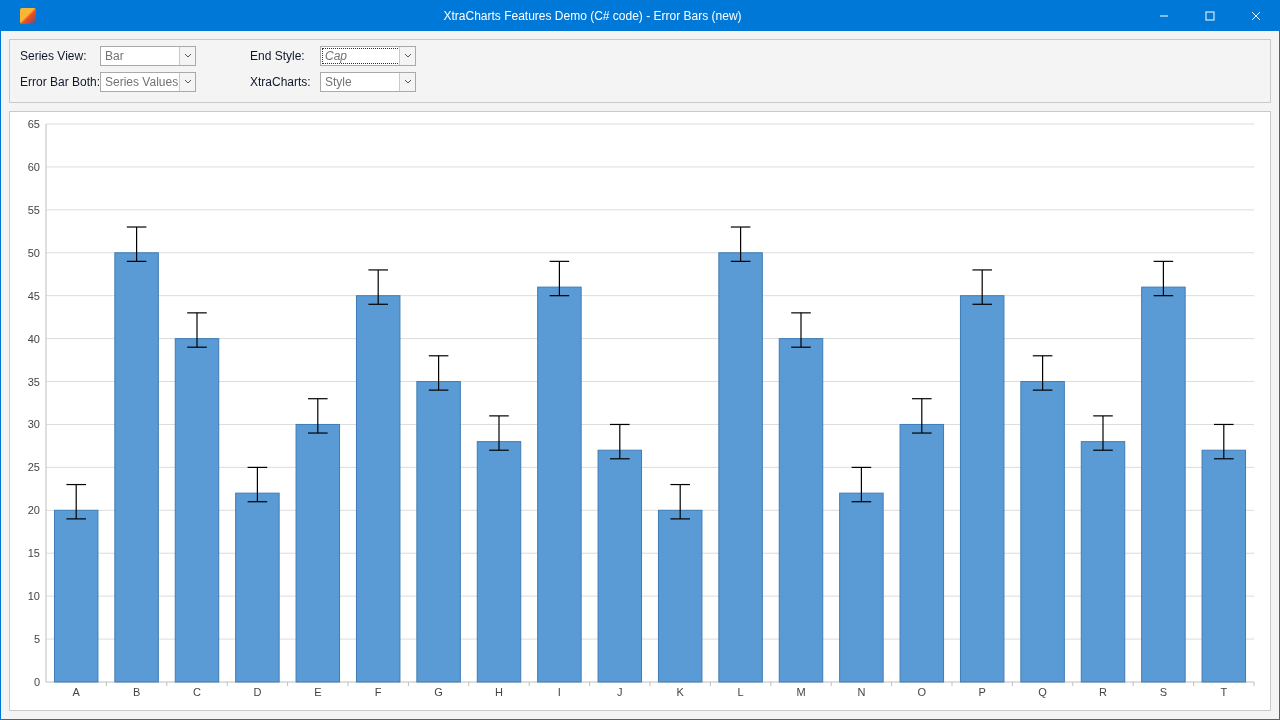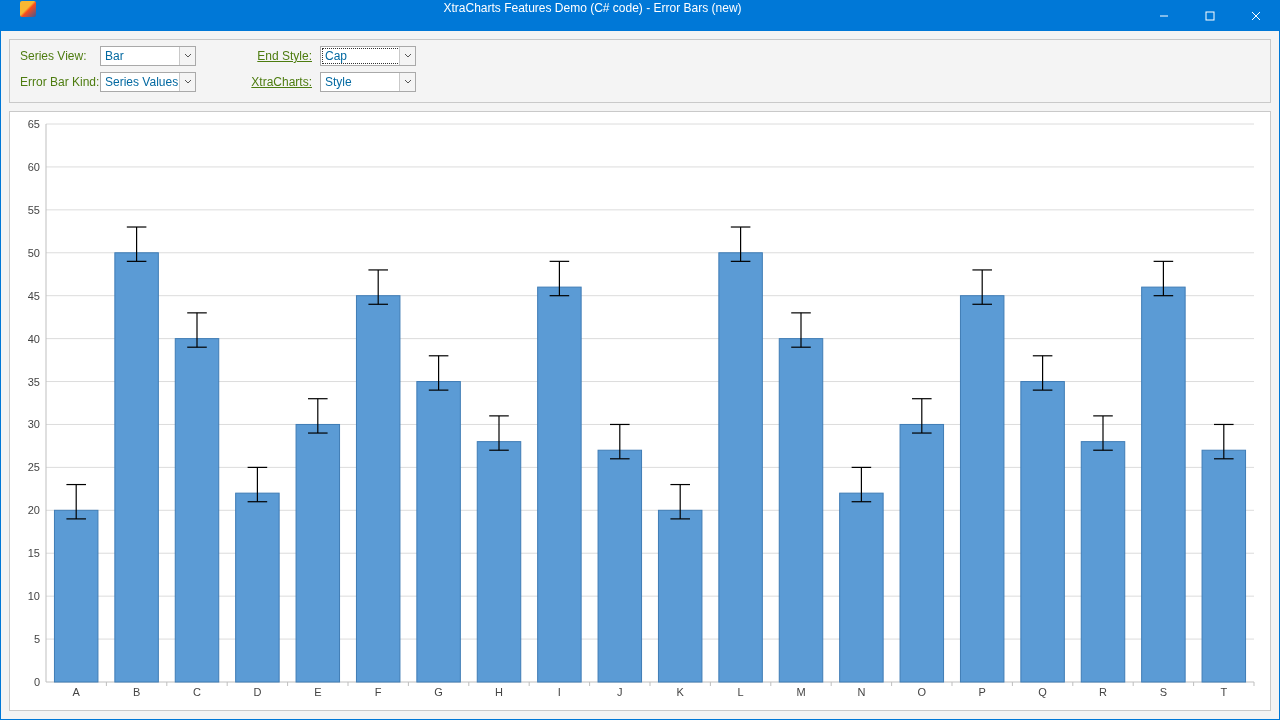--- a/index.html
+++ b/index.html
@@ -1,34 +1,34 @@
 <!DOCTYPE html>
 <html><head>
 <meta charset="utf-8">
 <style>
   * { box-sizing: border-box; }
   html, body { margin: 0; padding: 0; width: 1280px; height: 720px; font-family: "Segoe UI", Tahoma, sans-serif; font-size: 12px; background: #fff; overflow: hidden; }
 
   
   .window { width: 1280px; height: 720px; border: 1px solid #0078d7; display: flex; flex-direction: column; }
-  .titlebar { height: 30px; background: #0078d7; color: #fff; display: flex; padding-left: 19px; }
+  .titlebar { height: 30px; background: #0078d7; color: #fff; display: flex; align-items: center; padding-left: 19px; }
   .titlebar .app-icon { width: 16px; height: 16px; margin-right: 8px; background: linear-gradient(135deg, #f7b733 0%, #f7b733 45%, #fc4a1a 55%, #3b5998 100%); border-radius: 2px; }
   .titlebar .title { flex: 1; text-align: center; font-size: 12px; }
   .titlebar .win-controls { display: flex; height: 100%; }
   .win-btn { width: 46px; display: flex; align-items: center; justify-content: center; color: #fff; }
   .win-btn svg { stroke: #fff; fill: none; }
 
   
   .client { flex: 1; background: #f4f4f4; padding: 8px; display: flex; flex-direction: column; gap: 8px; }
   .toolbar { border: 1px solid #c9c9c9; background: #f4f4f4; padding: 6px 10px 10px 10px; display: grid; grid-template-columns: 80px 100px 50px 70px 100px; row-gap: 6px; column-gap: 0; align-items: center; }
-  .toolbar .lab { color: #4d7c0f; white-space: nowrap; padding-right: 6px; }
-  .toolbar .lab2 { grid-column: 4; text-align: right; padding-right: 8px; text-decoration: underline; }
+  .toolbar .lab { color: #0f172a; white-space: nowrap; padding-right: 6px; }
+  .toolbar .lab2 { grid-column: 4; text-align: left; padding-right: 8px; }
   .spacer { grid-column: 3; }
-  .combo { position: relative; width: 96px; height: 20px; border: 1px solid #a9a9a9; background: #fff; display: flex; align-items: center; padding: 0 16px 0 4px; color: #0369a1; font-size: 12px; }
-  .combo.focus { outline: 1px dotted #333; outline-offset: -3px; }
+  .combo { position: relative; width: 96px; height: 20px; border: 1px solid #a9a9a9; background: #fff; display: flex; align-items: center; padding: 0 16px 0 4px; color: #737373; font-size: 12px; }
+  .combo.focus { outline: 1px dotted #333; outline-offset: -3px; font-style: italic; }
   .combo .chev { position: absolute; right: 0; top: 0; width: 16px; height: 100%; border-left: 1px solid #c9c9c9; display: flex; align-items: center; justify-content: center; background: #f4f4f4; }
   .combo .chev svg { width: 8px; height: 8px; }
 
   
   .chart-wrap { flex: 1; border: 1px solid #c9c9c9; background: #fff; position: relative; }
   .chart-inner { position: absolute; inset: 6px; background: #fff; }
   svg.chart { width: 100%; height: 100%; }
   .gridline { stroke: #dcdcdc; stroke-width: 1; }
   .axisline { stroke: #bfbfbf; stroke-width: 1; }
   .bar { fill: #5b9bd5; stroke: #3f7cb5; stroke-width: 1; }
@@ -78,21 +78,21 @@
       <div class="lab lab2">End Style:</div>
       <div class="combo focus">
         <span>Cap</span>
         <span class="chev">
             <svg viewBox="0 0 8 8">
               <path d="M1 2 L4 5 L7 2" stroke="#555" fill="none"></path>
             </svg>
           </span>
       </div>
 
-      <div class="lab">Error Bar Kind:</div>
+      <div class="lab">Error Bar Both:</div>
       <div class="combo">
         <span>Series Values</span>
         <span class="chev">
             <svg viewBox="0 0 8 8">
               <path d="M1 2 L4 5 L7 2" stroke="#555" fill="none"></path>
             </svg>
           </span>
       </div>
       <div class="spacer"></div>
       <div class="lab lab2">XtraCharts:</div>

